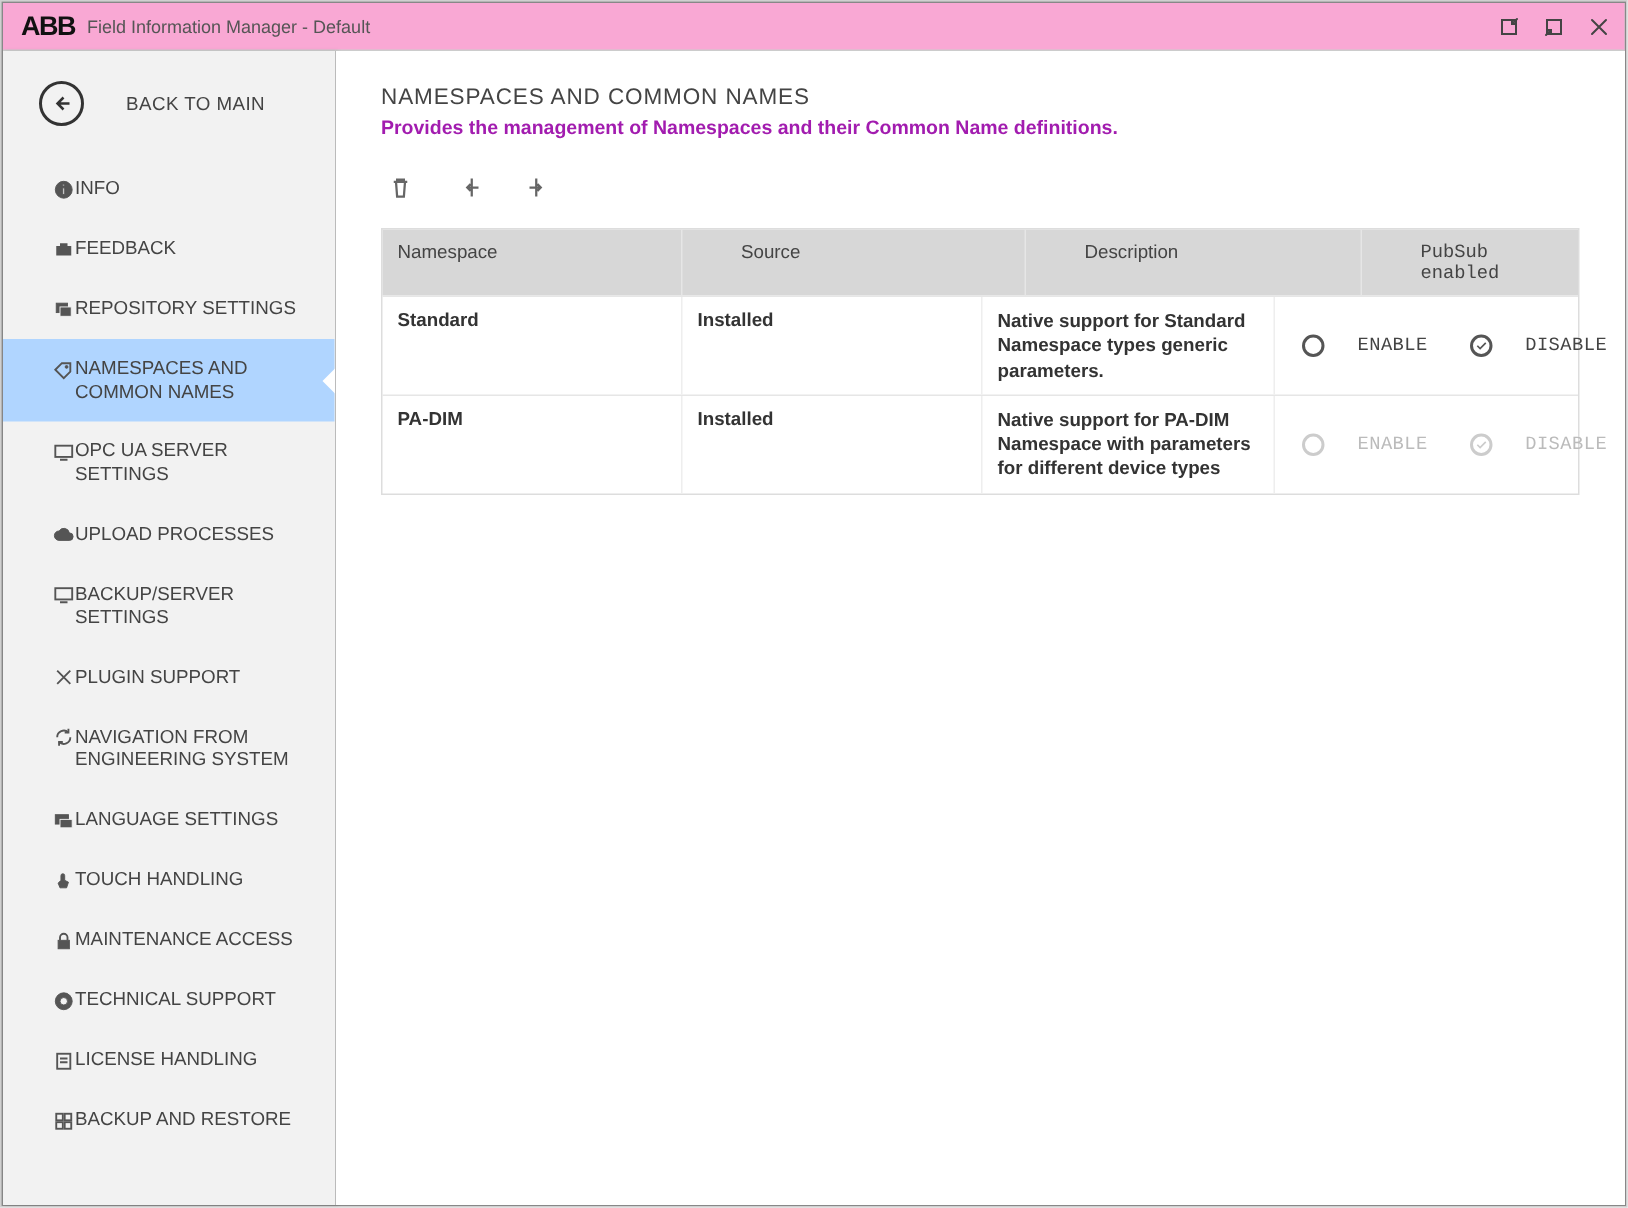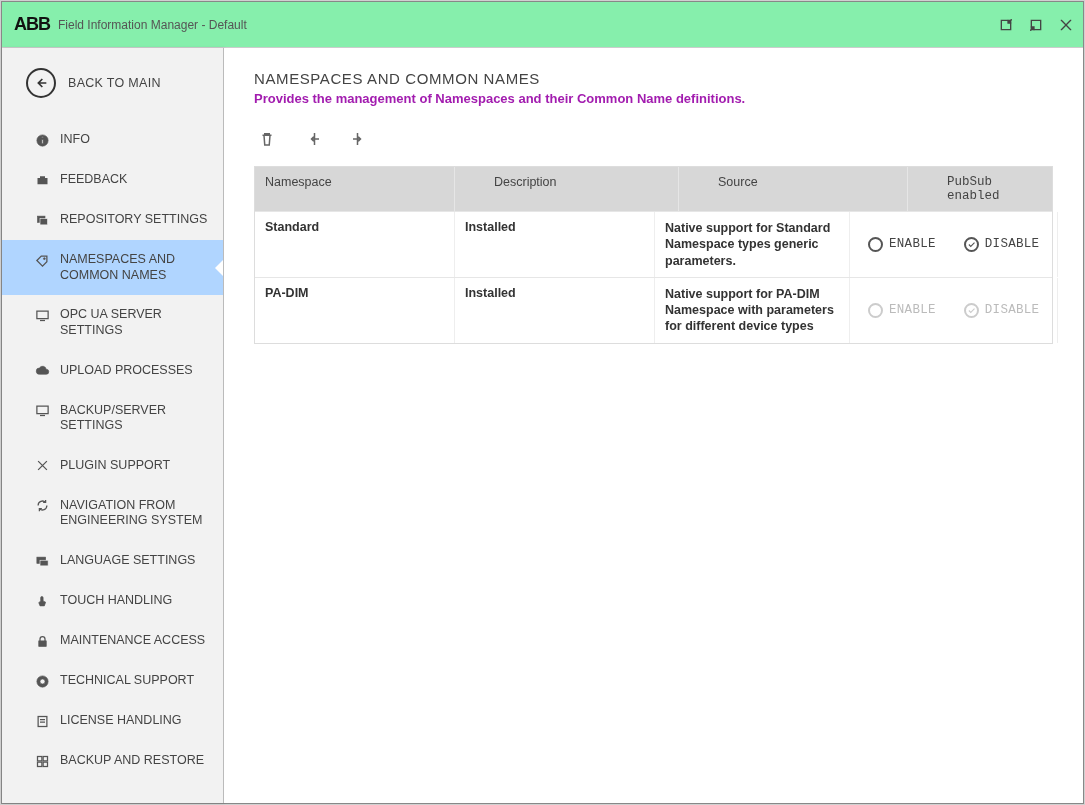--- a/index.html
+++ b/index.html
@@ -13,22 +13,22 @@
   .window {
     width: 1083px;
     height: 803px;
     margin: 1px;
     background: #f2f2f2;
     border: 1px solid #888;
     display: flex;
     flex-direction: column;
   }
   .titlebar {
-    height: 46px;
-    background: #86efac;
+    height: 32px;
+    background: #f9a8d4;
     border-bottom: 1px solid #ccc;
     display: flex;
     align-items: center;
     padding: 0 6px;
   }
   .logo {
     font-weight: 900;
     font-size: 18px;
     letter-spacing: -1px;
     color: #111;
@@ -58,36 +58,35 @@
     width: 222px;
     background: #f2f2f2;
     border-right: 1px solid #bbb;
     box-shadow: 1px 0 3px rgba(0,0,0,0.1);
     overflow-y: auto;
     padding-top: 6px;
   }
   .back-row {
     display: flex;
     align-items: center;
-    gap: 12px;
+    gap: 28px;
     padding: 14px 12px 22px 24px;
     cursor: pointer;
   }
   .back-circle {
     width: 30px; height: 30px;
     border: 2px solid #333;
     border-radius: 50%;
     display:flex; align-items:center; justify-content:center;
   }
   .back-circle svg { width: 16px; height: 16px; stroke:#333; fill:none; stroke-width:2.5; }
   .back-label { font-size: 12.5px; color:#444; letter-spacing:0.3px; }
   .side-item {
     display:flex;
     align-items: flex-start;
-    gap: 10px;
     padding: 12px 10px 12px 32px;
     font-size: 12.5px;
     color: #444;
     cursor: pointer;
     position: relative;
   }
   .side-item .icon {
     width: 16px; height:16px;
     flex-shrink:0;
     display:flex; align-items:center; justify-content:center;
@@ -170,21 +169,21 @@
   .td.col-desc { font-weight:600; line-height:1.3; }
   .ps-cell {
     display:flex;
     gap: 28px;
     align-items:center;
     padding: 8px 18px;
   }
   .radio-opt {
     display:flex;
     align-items:center;
-    gap:6px;
+    gap:22px;
     cursor:pointer;
     font-size:12.5px;
     letter-spacing:0.3px;
     color:#444;
   }
   .radio-opt.disabled { color:#bbb; cursor:default; }
   .radio-circle {
     width:15px;height:15px;
     border:2px solid #555;
     border-radius:50%;
@@ -389,22 +388,22 @@
         <div class="tb-btn">
           <svg viewBox="0 0 24 24">
               <path d="M10 4v16M4 12h10m-3-3l3 3-3 3" fill="none" stroke-width="2"></path>
             </svg>
         </div>
       </div>
 
       <div class="table">
         <div class="thead">
           <div class="th col-ns">Namespace</div>
+          <div class="th col-src">Source</div>
           <div class="th col-desc">Description</div>
-          <div class="th col-src">Source</div>
           <div class="th col-ps">PubSub enabled</div>
         </div>
 
         <div class="trow">
           <div class="td col-ns bold">Standard</div>
           <div class="td col-src bold">Installed</div>
           <div class="td col-desc">Native support for Standard Namespace types generic parameters.</div>
           <div class="td col-ps ps-cell">
             <div class="radio-opt">
               <span class="radio-circle"></span>

